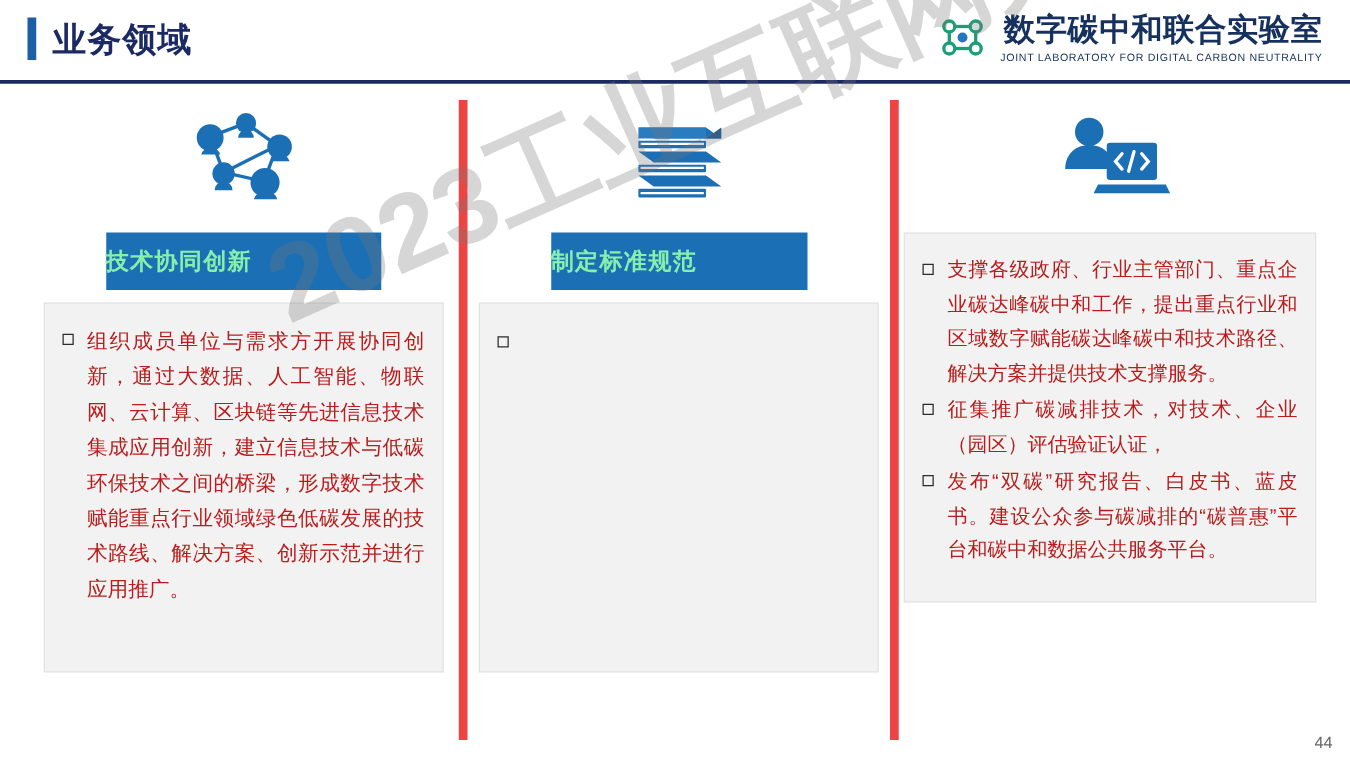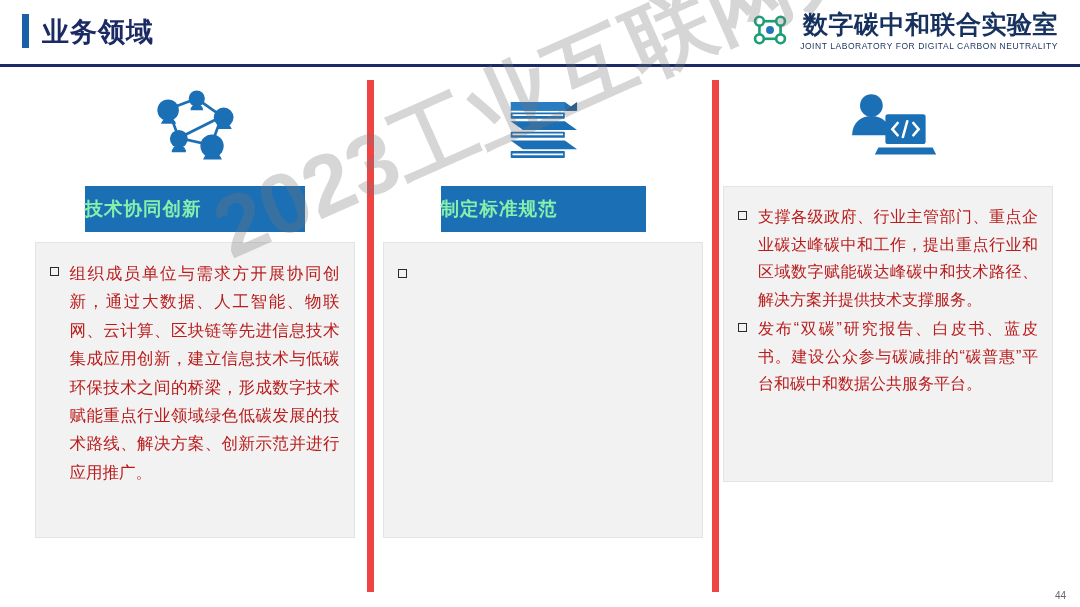--- a/index.html
+++ b/index.html
@@ -148,21 +148,21 @@
     transform: rotate(-24deg);
     transform-origin: left top;
     white-space: nowrap;
     pointer-events: none;
     z-index: 5;
   }
 
   .page-num {
     position: absolute;
     right: 14px; bottom: 6px;
-    font-size: 10px;
+    font-size: 13px;
     color: #666;
   }
 </style>
 </head>
 <body>
 
 <div class="slide">
 
   <div class="header">
     <div class="title-bar"></div>
@@ -266,21 +266,21 @@
           <g stroke="#ffffff" stroke-width="3" fill="none" stroke-linecap="round">
             <path d="M66 40 L60 47 L66 54"></path>
             <path d="M84 40 L90 47 L84 54"></path>
             <path d="M77 38 L72 56"></path>
           </g>
         </svg>
       </div>
       <div class="card">
         <ul class="bullets">
           <li><span class="sq"></span><span>支撑各级政府、行业主管部门、重点企业碳达峰碳中和工作，提出重点行业和区域数字赋能碳达峰碳中和技术路径、解决方案并提供技术支撑服务。</span></li>
-          <li><span class="sq"></span></li>
+          <li><span class="sq"></span><span>征集推广碳减排技术，对技术、企业（园区）评估验证认证，</span></li>
           <li><span class="sq"></span><span>发布“双碳”研究报告、白皮书、蓝皮书。建设公众参与碳减排的“碳普惠”平台和碳中和数据公共服务平台。</span></li>
         </ul>
       </div>
     </div>
 
   </div>
 
   <div class="watermark">2023工业互联网大会</div>
   <div class="page-num">44</div>
 

